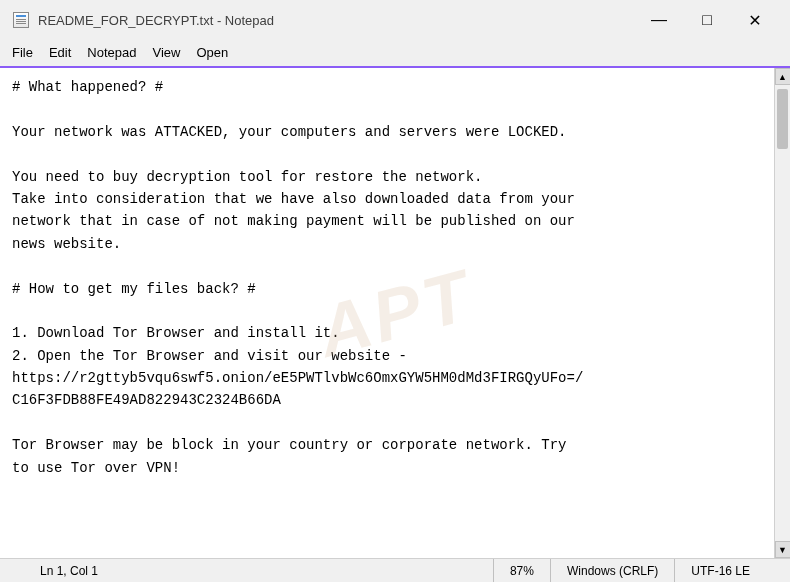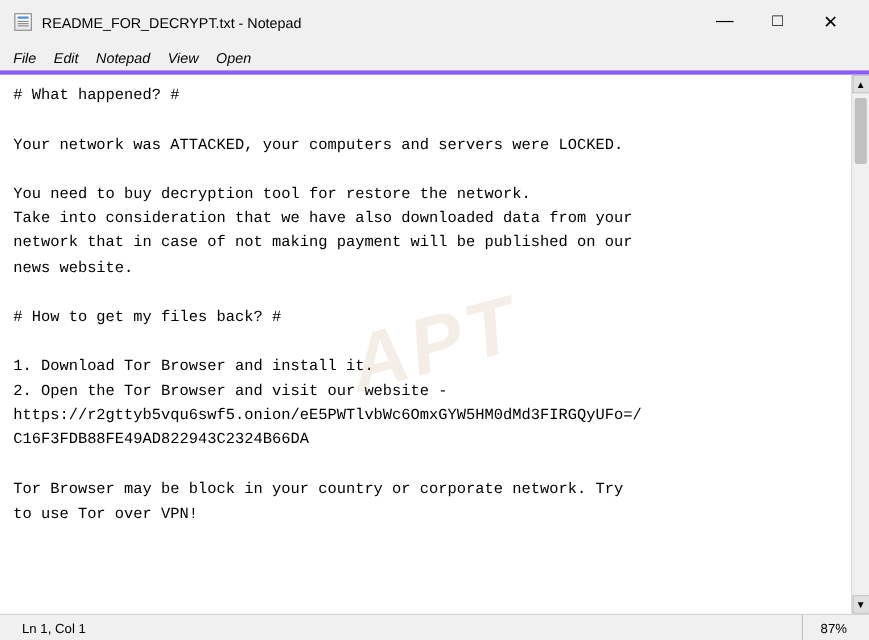--- a/index.html
+++ b/index.html
@@ -31,21 +31,21 @@
       height: 18px;
       margin-right: 8px;
       display: flex;
       align-items: center;
       justify-content: center;
     }
 
     .title-bar-text {
       flex: 1;
       font-size: 13px;
-      color: #000000;
+      color: #404040;
     }
 
     .title-bar-controls {
       display: flex;
       gap: 2px;
     }
 
     .title-bar-btn {
       width: 46px;
       height: 30px;
@@ -59,23 +59,21 @@
       color: #000;
       border-radius: 4px;
     }
 
     
     .menu-bar {
       display: flex;
       gap: 0;
       padding: 2px 4px;
       height: 28px;
-      align-items: center;
-      border-bottom: 4px solid #8b5cf6;
-      font-style: italic;
+      border-bottom: 2px solid #8b5cf6;
     }
 
     .menu-item {
       padding: 3px 8px;
       font-size: 13px;
       cursor: pointer;
       border-radius: 3px;
     }
 
     
@@ -158,21 +156,21 @@
       border-radius: 2px;
     }
 
     
     .status-bar {
       height: 24px;
       background: #f0f0f0;
       border-top: 1px solid #d0d0d0;
       display: flex;
       align-items: center;
-      padding: 0 4px;
+      padding: 0 24px;
       font-size: 12px;
       gap: 0;
     }
 
     .status-section {
       padding: 0 16px;
       border-right: 1px solid #c0c0c0;
       height: 100%;
       display: flex;
       align-items: center;
@@ -270,13 +268,19 @@
   </div>
 </div>
 
 <div class="status-bar">
   <div class="status-section">
     <span>Ln 1, Col 1</span>
   </div>
   <div class="status-section">
     <span>87%</span>
   </div>
+  <div class="status-section">
+    <span>Windows (CRLF)</span>
+  </div>
+  <div class="status-section">
+    <span>UTF-16 LE</span>
+  </div>
 </div>
 
 </body></html>

